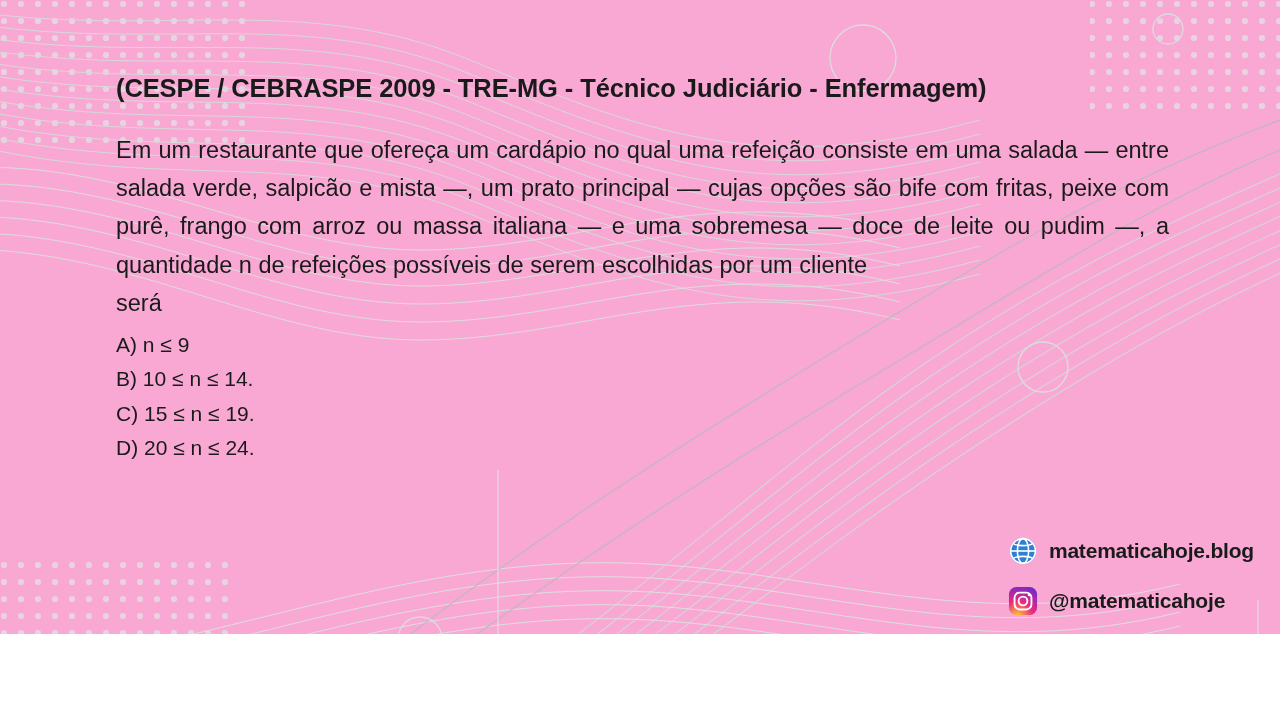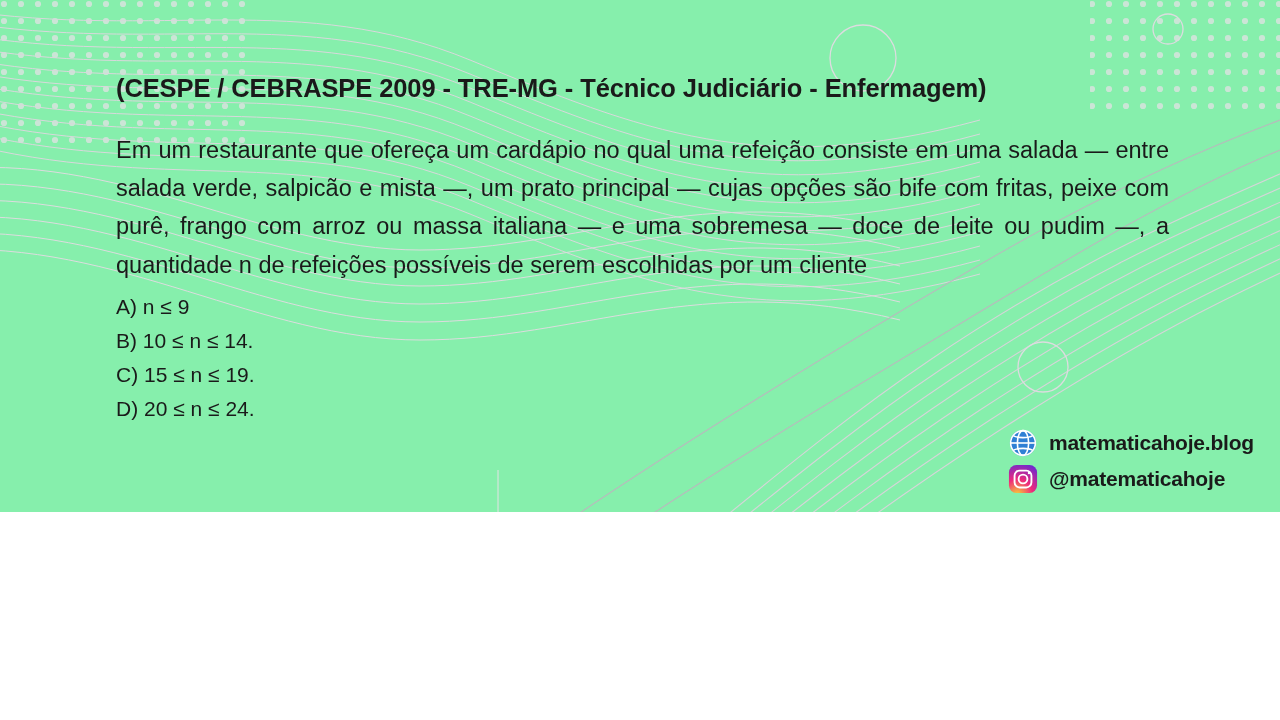--- a/index.html
+++ b/index.html
@@ -9,22 +9,22 @@
     width: 1280px;
     height: 720px;
     overflow: hidden;
     background: #ffffff;
     font-family: "Liberation Sans", sans-serif;
   }
 
   #slide {
     position: relative;
     width: 1280px;
-    height: 512px;
-    background: #86efac;
+    height: 634px;
+    background: #f9a8d4;
     overflow: hidden;
   }
 
   
   .bg-layer {
     position: absolute;
     inset: 0;
     pointer-events: none;
   }
   .bg-layer svg { display: block; width: 1280px; height: 720px; }
@@ -71,21 +71,21 @@
     white-space: pre;
   }
 
   
   .brand {
     position: absolute;
     right: 26px;
     bottom: 18px;
     display: flex;
     flex-direction: column;
-    gap: 6px;
+    gap: 20px;
     align-items: flex-start;
     margin-top: 44px;
   }
   .brand-row {
     display: flex;
     align-items: center;
     gap: 11px;
   }
   .brand-text {
     font-size: 21px;
@@ -186,20 +186,21 @@
       <g stroke="#e3e3e5" stroke-width="1">
         <path d="M498 470 L 498 720"></path>
         <path d="M1258 600 L 1258 720"></path>
       </g>
     </svg>
   </div>
 
   <div class="content">
     <p class="q-title">(CESPE / CEBRASPE  2009 - TRE-MG - Técnico Judiciário - Enfermagem)</p>
     <p class="q-body">Em um restaurante que ofereça um cardápio no qual uma refeição consiste em uma salada — entre salada verde, salpicão e mista —, um prato principal — cujas opções são bife com fritas, peixe com purê, frango com arroz ou massa italiana — e uma sobremesa — doce de leite ou pudim —, a quantidade n de refeições possíveis de serem escolhidas por um cliente</p>
+    <p class="q-body-last-line">será</p>
 
     <div class="options">
       <div class="option">A) n ≤ 9</div>
       <div class="option">B) 10 ≤ n ≤ 14.</div>
       <div class="option">C) 15 ≤ n ≤ 19.</div>
       <div class="option">D) 20 ≤ n ≤ 24.</div>
     </div>
   </div>
 
   <div class="brand">

